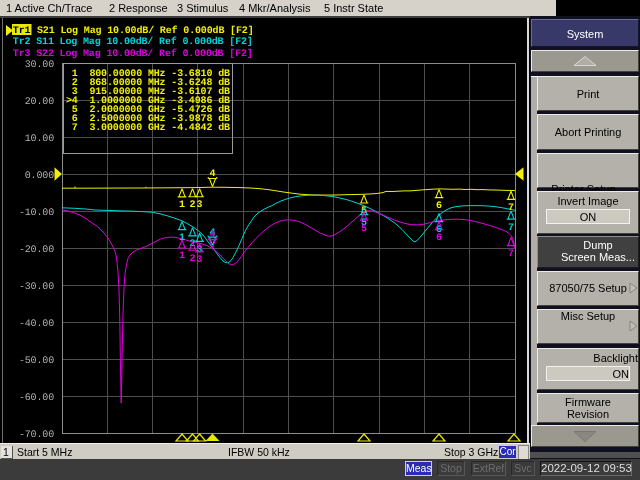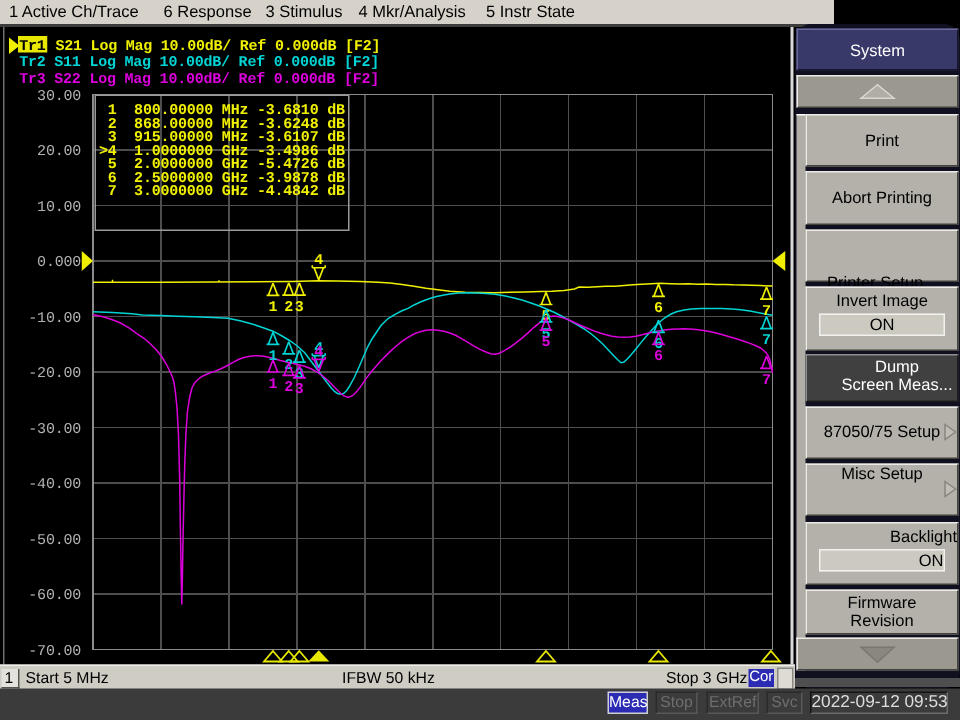--- a/index.html
+++ b/index.html
@@ -8,35 +8,35 @@
   .menubar span{position:absolute;top:2px;font:11px "Liberation Sans",sans-serif;color:#000;}
   .lline{position:absolute;left:2px;top:18px;width:1px;height:425px;background:#6f6f6f;}
   .rline{position:absolute;left:527px;top:18px;width:2px;height:425px;background:#d9d9d9;}
   .stimbar{position:absolute;left:0;top:443px;width:530px;height:17px;background:#cfccc4;border-top:1px solid #efefea;box-sizing:border-box;}
   .stimbar span{position:absolute;top:2px;font:10.5px "Liberation Sans",sans-serif;color:#000;}
   .chbox{position:absolute;left:1px;top:2px;width:11px;height:12px;background:#e4e2dd;border-right:1px solid #55534e;border-bottom:1px solid #55534e;}
   .corbadge{position:absolute;left:499px;top:2px;width:17px;height:12px;background:#2b2bb4;color:#fff;font:10px "Liberation Sans",sans-serif;text-align:center;line-height:12px;}
   .corbox{position:absolute;left:518px;top:1px;width:9px;height:13px;background:#dedbd4;border:1px solid #8a8880;}
   .statusbar{position:absolute;left:0;top:459px;width:640px;height:21px;background:#3b3b3b;}
   .badge{position:absolute;top:2px;height:13px;font:10.5px "Liberation Sans",sans-serif;text-align:center;line-height:13px;box-sizing:content-box;}
-  .menu{position:absolute;left:530px;top:16px;width:110px;height:443px;background:#101020;border-radius:11px;}
+  .menu{position:absolute;left:530px;top:16px;width:110px;height:443px;background:#101020;}
   .btn{position:absolute;left:7px;width:102px;background:#b4b1aa;border-top:1px solid #edebe7;border-left:1px solid #edebe7;border-bottom:1px solid #43413c;border-right:1px solid #43413c;box-sizing:border-box;font:11px "Liberation Sans",sans-serif;color:#000;text-align:center;}
   .btn.dark{background:#404040;color:#fff;border-top-color:#8e8e8e;border-left-color:#8e8e8e;border-bottom-color:#1c1c1c;border-right-color:#1c1c1c;padding-left:20px;}
   .sysbtn{position:absolute;left:1px;top:3px;width:108px;height:28px;background:#383869;color:#fff;font:11px "Liberation Sans",sans-serif;text-align:center;line-height:28px;border-top:1px solid #6a6a9c;border-left:1px solid #6a6a9c;border-bottom:1px solid #14142c;border-right:1px solid #14142c;box-sizing:border-box;}
   .navbtn{position:absolute;left:1px;width:108px;background:#9b988f;border-top:1px solid #edebe7;border-left:1px solid #edebe7;border-bottom:1px solid #43413c;border-right:1px solid #43413c;box-sizing:border-box;text-align:center;}
   .strip{position:absolute;left:1px;top:59.5px;width:6px;height:371px;background:#b0ada6;border-top:1px solid #fff;box-sizing:border-box;}
   .bstrip{position:absolute;left:0;top:436px;width:110px;height:6px;background:#4f4f4f;}
   .onbox{display:block;margin:2px auto 0 auto;width:84px;height:15px;line-height:15px;background:#ccc9c1;border:1px solid #f2f1ee;box-sizing:border-box;}
 </style>
 </head>
 <body>
 <div id="page">
   <div class="menubar">
     <span style="left:6px">1 Active Ch/Trace</span>
-    <span style="left:109px">6 Response</span>
+    <span style="left:109px">2 Response</span>
     <span style="left:177px">3 Stimulus</span>
     <span style="left:239px">4 Mkr/Analysis</span>
     <span style="left:324px">5 Instr State</span>
   </div>
   <div class="lline"></div>
   <div class="rline"></div>
 <svg width="640" height="480" viewBox="0 0 640 480" style="position:absolute;left:0;top:0;text-rendering:geometricPrecision">
 <defs>
         <path id="mu" d="M0,0.5 L3.1,8.6 M0,0.5 L-3.1,8.6 M-4.3,8.6 L4.3,8.6" fill="none" stroke-width="1.1"></path>
         <path id="md" d="M0,-0.5 L3.1,-8.6 M0,-0.5 L-3.1,-8.6 M-4.3,-8.6 L4.3,-8.6 M-4.3,-8.6 v-1.6 M4.3,-8.6 v-1.6" fill="none" stroke-width="1.1"></path>

